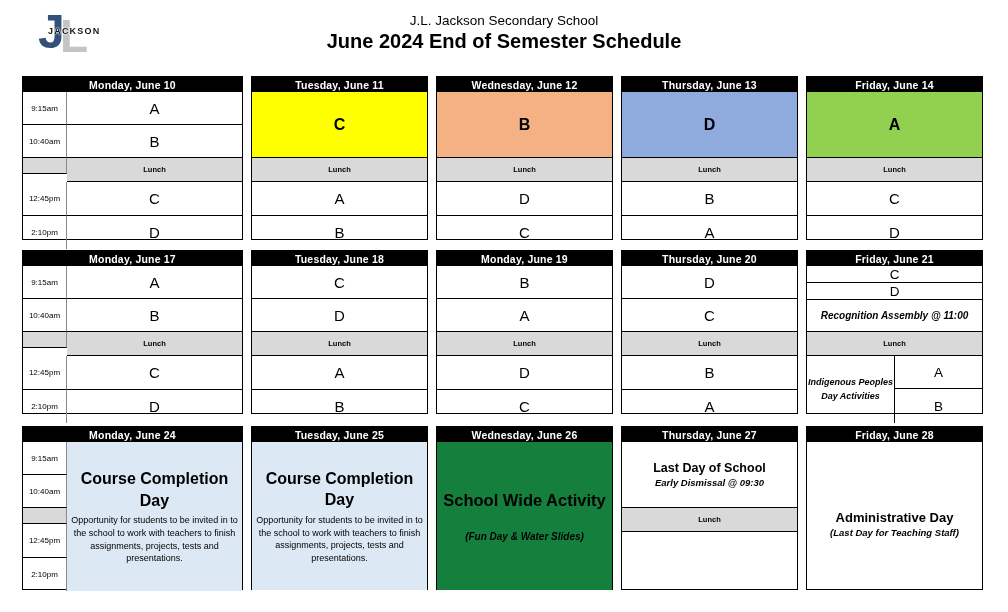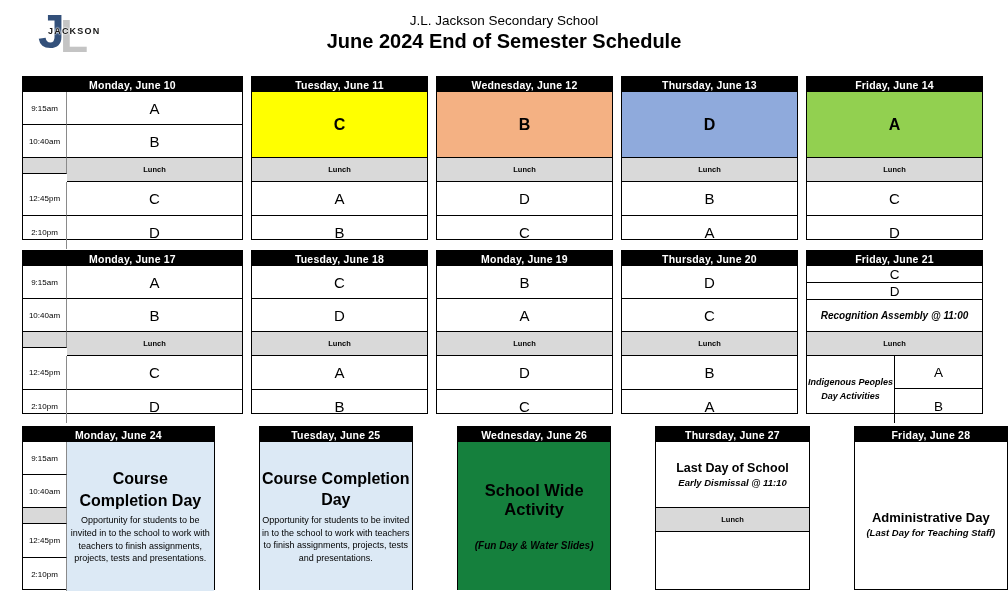--- a/index.html
+++ b/index.html
@@ -14,21 +14,21 @@
   .logo .ll { position:absolute; left:24px; top:7px; font-size:46px; font-weight:bold; color:#c4c4c4; line-height:1; }
   .logo .lname { position:absolute; left:12px; top:20px; font-size:9px; font-weight:bold; color:#161616;
                  letter-spacing:1.2px; text-shadow:0 0 2px #fff, 0 0 2px #fff, 0 0 1px #fff; }
   .titles { text-align:center; padding-top:13px; }
   .school { font-size:13.5px; }
   .maintitle { font-size:20px; font-weight:bold; margin-top:2px; }
 
   
   .week { display:flex; margin-left:22px; }
   .week + .week { margin-top:10px; }
-  .week.last { margin-top:12px;gap:36px; }
+  .week.last { margin-top:12px; }
   .tbl { border:1.5px solid #000; background:#fff; width:177px; height:164px; }
   .tbl + .tbl { margin-left:8px; }
   .tbl.mon { width:221px; }
   .th { height:15px; background:#000; color:#fff; font-weight:bold; font-size:10.5px;
         display:flex; align-items:center; justify-content:center; letter-spacing:0.2px; }
 
   
   .cell { display:flex; align-items:center; justify-content:center; }
   .bb { border-bottom:1px solid #000; }
   .h33 { height:33px; } .h34 { height:34px; } .h16 { height:24px; } .h66 { height:66px; }
@@ -216,21 +216,21 @@
       <div class="bigcell" style="height: 148px; background: #15803d;">
         <div class="swa-title">School Wide Activity</div>
         <div class="swa-sub">(Fun Day &amp; Water Slides)</div>
       </div>
     </div>
 
     <div class="tbl">
       <div class="th">Thursday, June 27</div>
       <div class="bigcell bb h66">
         <div class="lds-title">Last Day of School</div>
-        <div class="lds-sub">Early Dismissal @ 11:10</div>
+        <div class="lds-sub">Early Dismissal @ 09:30</div>
       </div>
       <div class="cell lunch bb h16">Lunch</div>
       <div class="h67"></div>
     </div>
 
     <div class="tbl">
       <div class="th">Friday, June 28</div>
       <div class="bigcell" style="height:164px;">
         <div class="adm-title">Administrative Day</div>
         <div class="adm-sub">(Last Day for Teaching Staff)</div>

